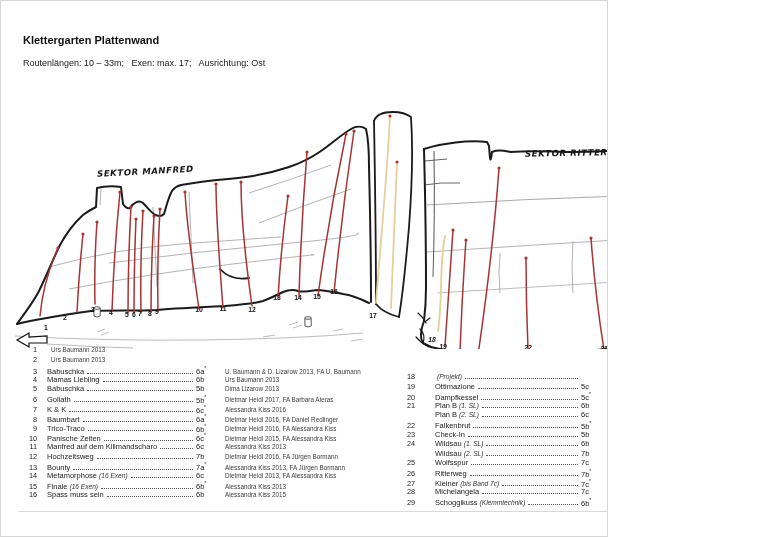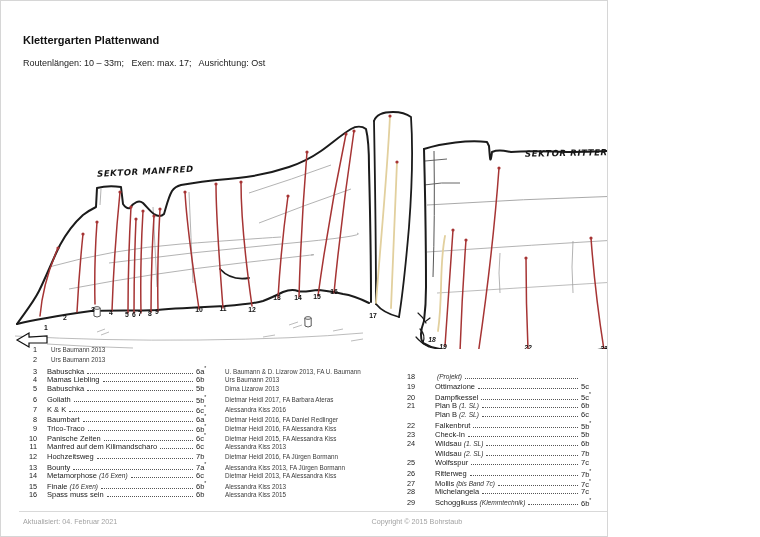--- a/index.html
+++ b/index.html
@@ -461,21 +461,21 @@
         <span class="route-mid">
           <span class="route-name">Ritterweg</span>
           <span class="leader"></span>
           <span class="route-grade">7b<sup>*</sup></span>
         </span>
         <span class="route-fa">Alessandra Kiss 2014, FA Jürgen Bormann</span>
       </div>
       <div class="route-row">
         <span class="route-num">27</span>
         <span class="route-mid">
-          <span class="route-name">Mollis</span>
+          <span class="route-name">Kleiner</span>
           <span class="route-note">(bis Band 7c)</span>
           <span class="leader"></span>
           <span class="route-grade">7c<sup>*</sup></span>
         </span>
         <span class="route-fa">Jürgen Bormann 2014</span>
       </div>
       <div class="route-row">
         <span class="route-num">28</span>
         <span class="route-mid">
           <span class="route-name">Michelangela</span>
@@ -490,18 +490,13 @@
           <span class="route-name">Schoggikuss</span>
           <span class="route-note">(Klemmtechnik)</span>
           <span class="leader"></span>
           <span class="route-grade">6b<sup>*</sup></span>
         </span>
         <span class="route-fa">J. Bormann &amp; D. Heidl 2014, FA J. Bormann</span>
       </div>
     </div>
 
   <div class="footer-rule"></div>
-  <div class="footer">
-    <span>Aktualisiert: 04. Februar 2021</span>
-    <span>Copyright © 2015 Bohrstaub</span>
-    <span>Seite 1</span>
-  </div>
 </div>
 
 </body></html>

